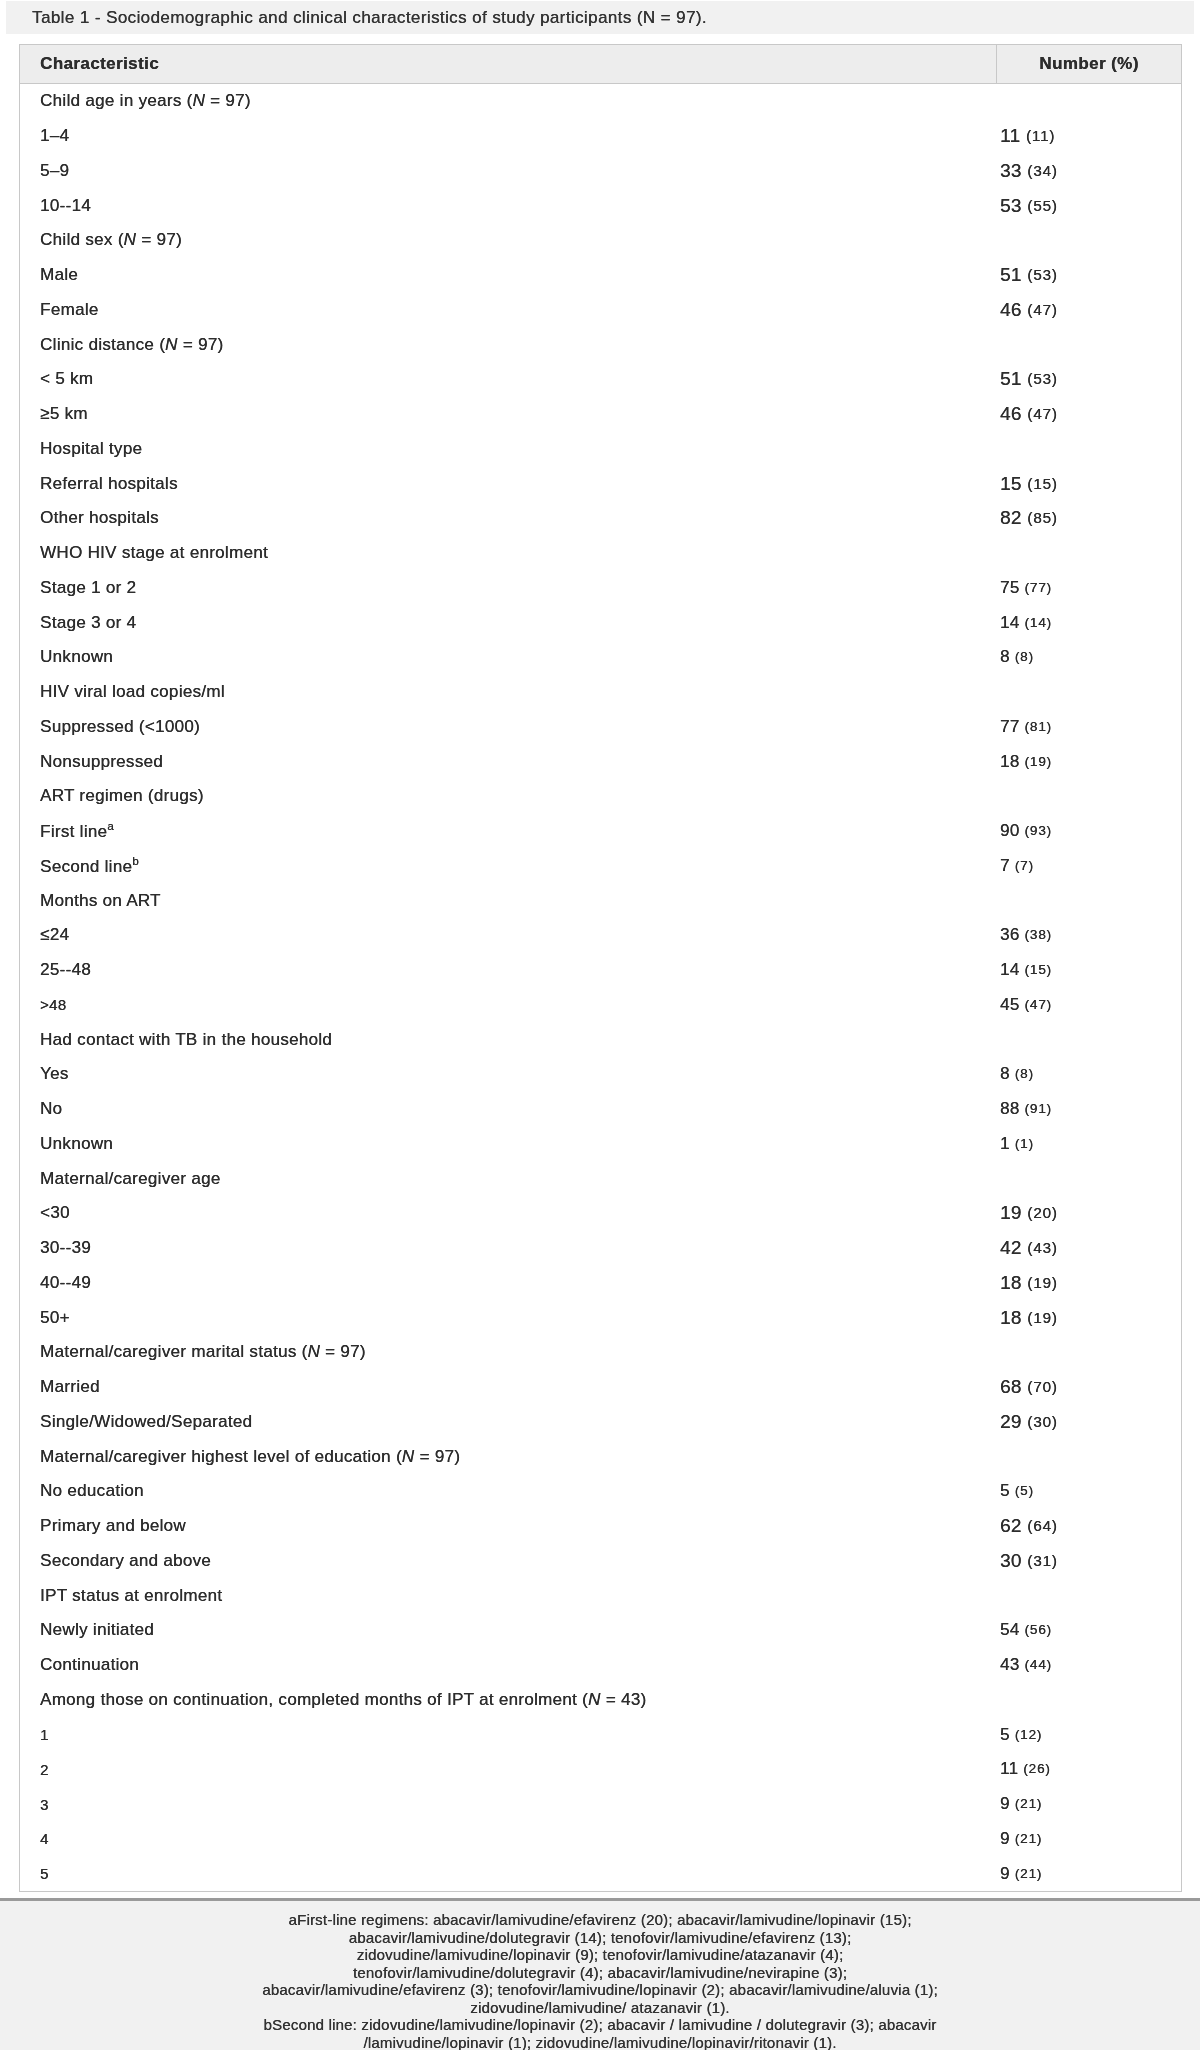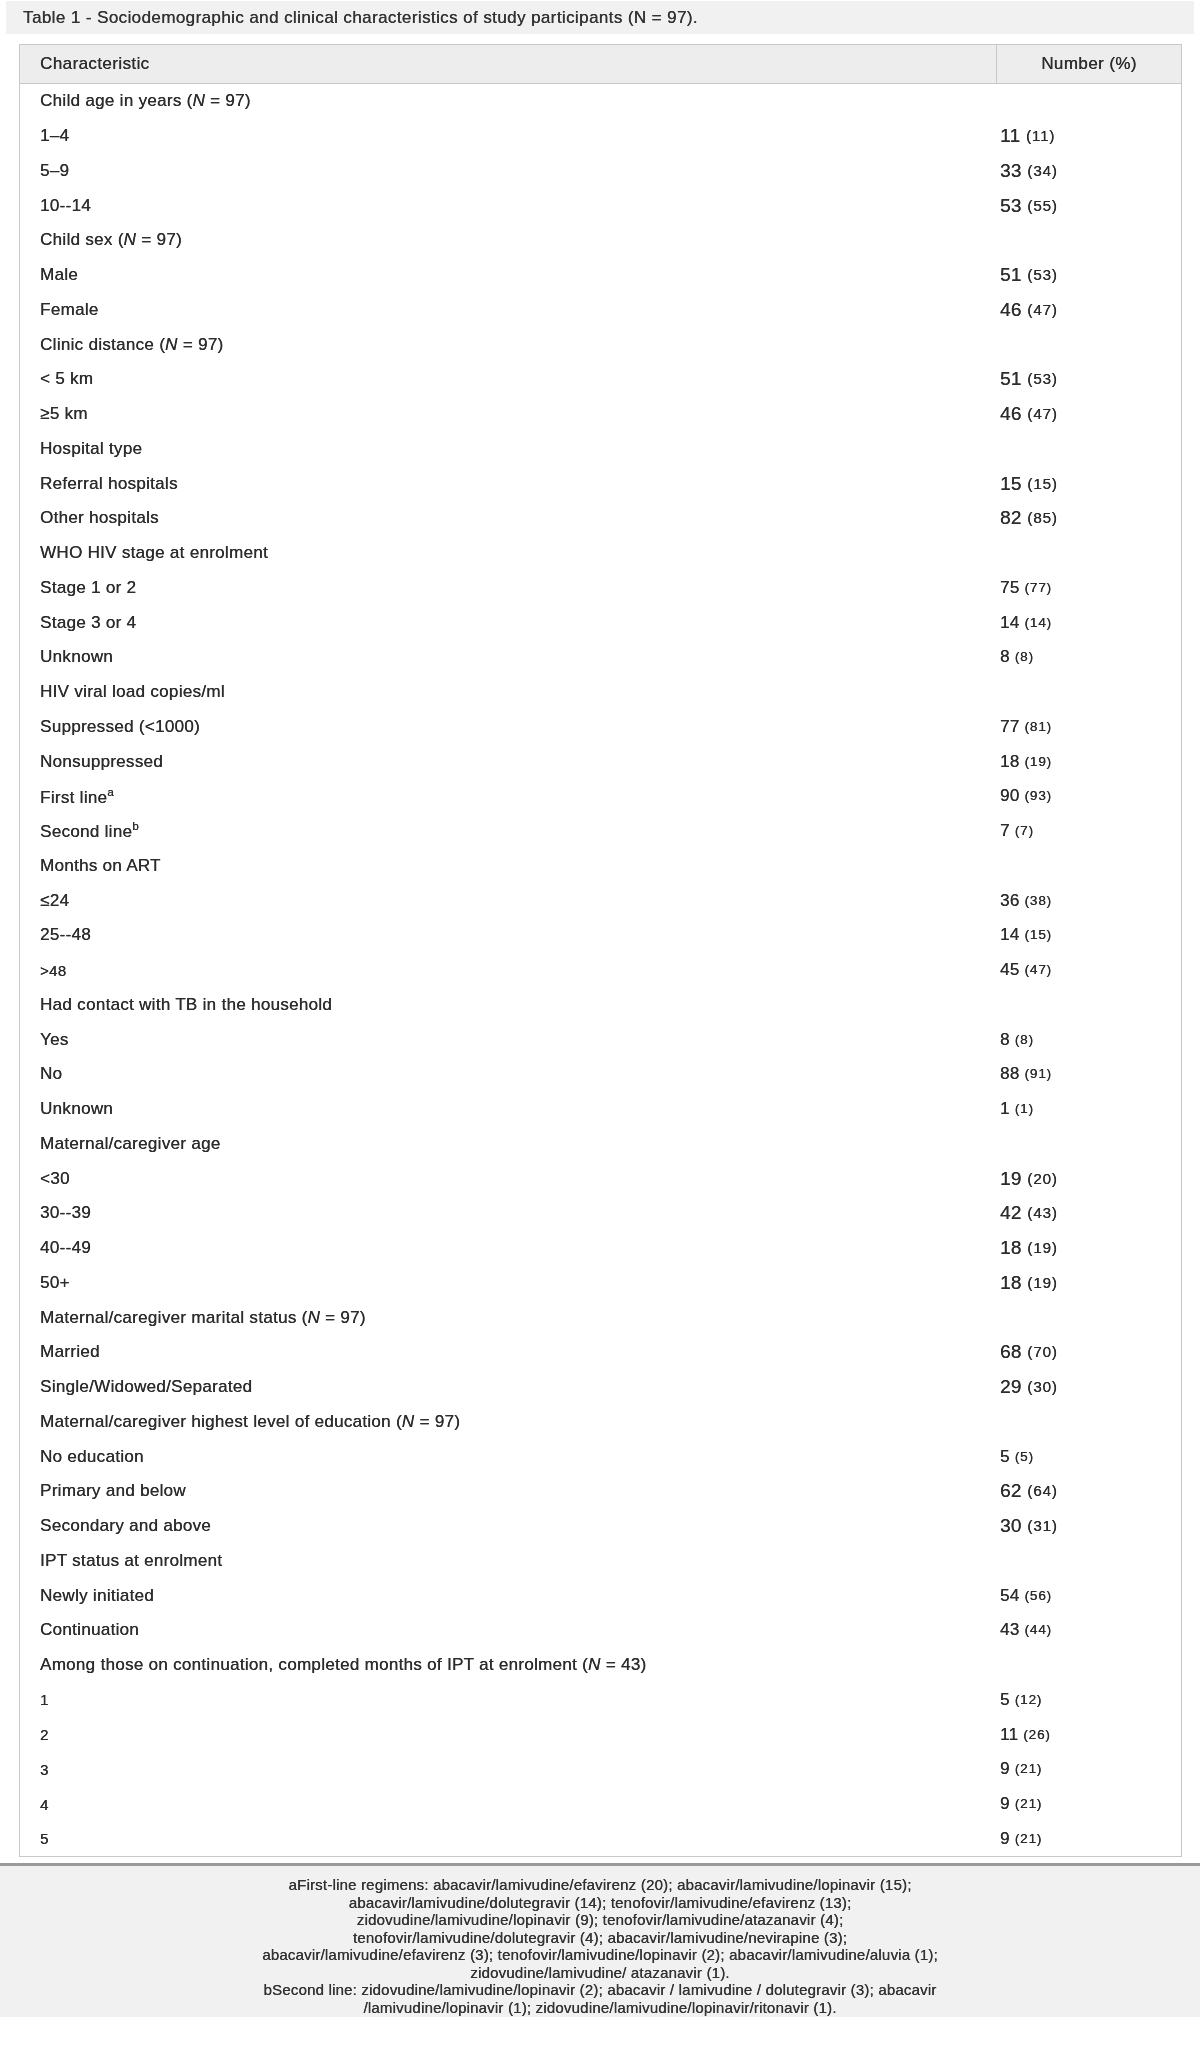--- a/index.html
+++ b/index.html
@@ -9,33 +9,33 @@
     font-family: "Liberation Sans", sans-serif;
     color: #2d2d2d;
     overflow: hidden;
     text-shadow: 0.25px 0 0 currentColor; 
   }
   .title-strip {
     margin: 1px 6px 0 6px;
     background: #f1f1f1;
     height: 33px;
     display: flex; align-items: center;
-    padding-left: 17px; box-sizing: border-box;
+    padding-left: 26px; box-sizing: border-box;
     font-size: 17px; letter-spacing: 0.4px; color: #333;
   }
   .tablebox {
     margin: 10px 18px 0 19px;
     border: 1px solid #c8c8c8;
     background: #fff;
   }
   .thead {
     display: flex; height: 38px;
     background: #ededed;
     border-bottom: 1px solid #c8c8c8;
-    font-weight: normal; font-size: 17px; letter-spacing: 0.4px;
+    font-weight: bold; font-size: 17px; letter-spacing: 0.4px;
   }
   .th-label { flex: 1; display: flex; align-items: center; padding-left: 20px; }
   .th-value {
     width: 185px; box-sizing: border-box;
     border-left: 1px solid #c8c8c8;
     display: flex; align-items: center; justify-content: center;
   }
   .row {
     display: flex; height: 34.75px;
     align-items: center;
@@ -148,20 +148,24 @@
           <div class="c-value val-lg"></div>
         </div>
         <div class="row">
           <div class="c-label">Suppressed (&lt;1000)</div>
           <div class="c-value val-sm"><span>77</span> <span class="pct">(81)</span></div>
         </div>
         <div class="row">
           <div class="c-label">Nonsuppressed</div>
           <div class="c-value val-sm"><span>18</span> <span class="pct">(19)</span></div>
         </div>
+        <div class="row section">
+          <div class="c-label">ART regimen (drugs)</div>
+          <div class="c-value val-lg"></div>
+        </div>
         <div class="row">
           <div class="c-label">First line<sup>a</sup></div>
           <div class="c-value val-sm"><span>90</span> <span class="pct">(93)</span></div>
         </div>
         <div class="row">
           <div class="c-label">Second line<sup>b</sup></div>
           <div class="c-value val-sm"><span>7</span> <span class="pct">(7)</span></div>
         </div>
         <div class="row section">
           <div class="c-label">Months on ART</div>

